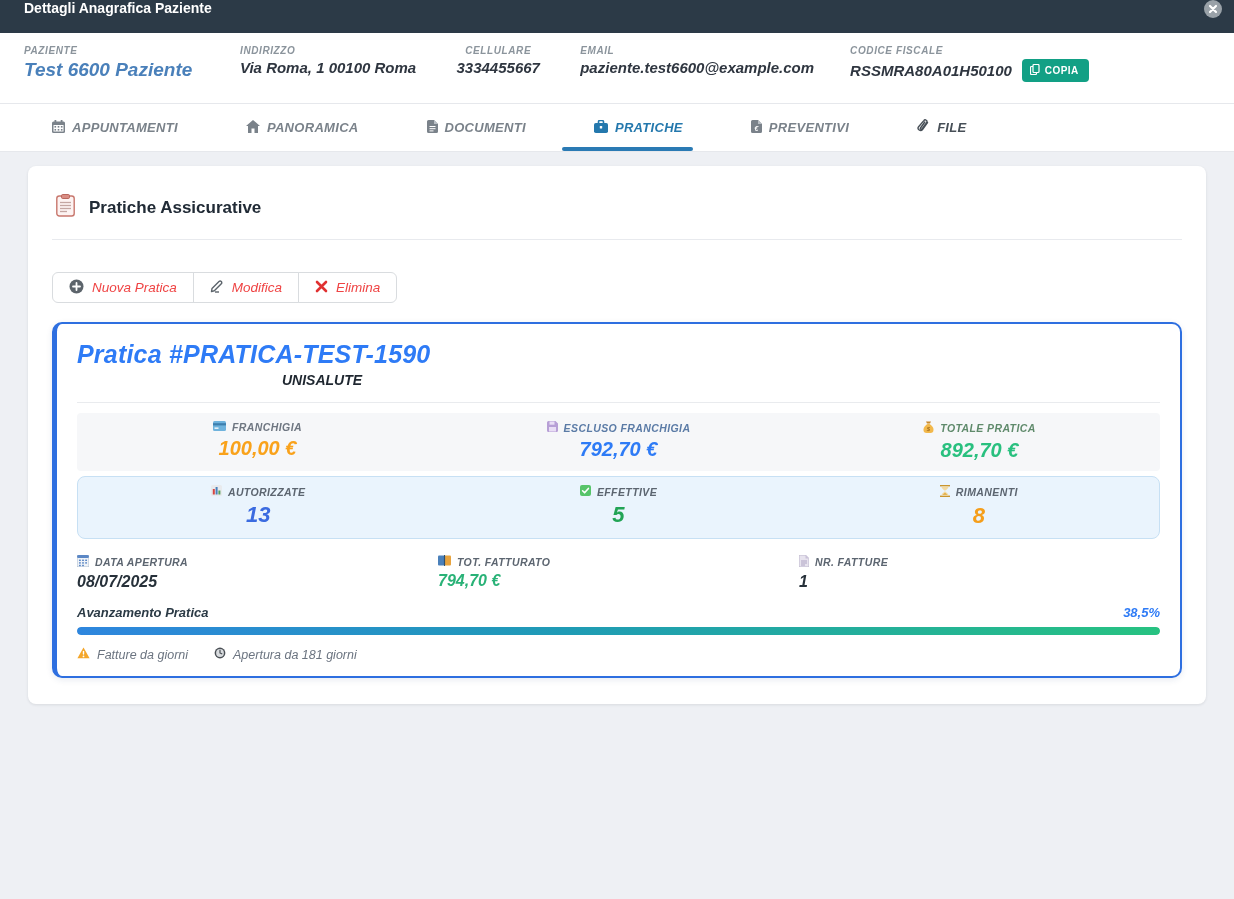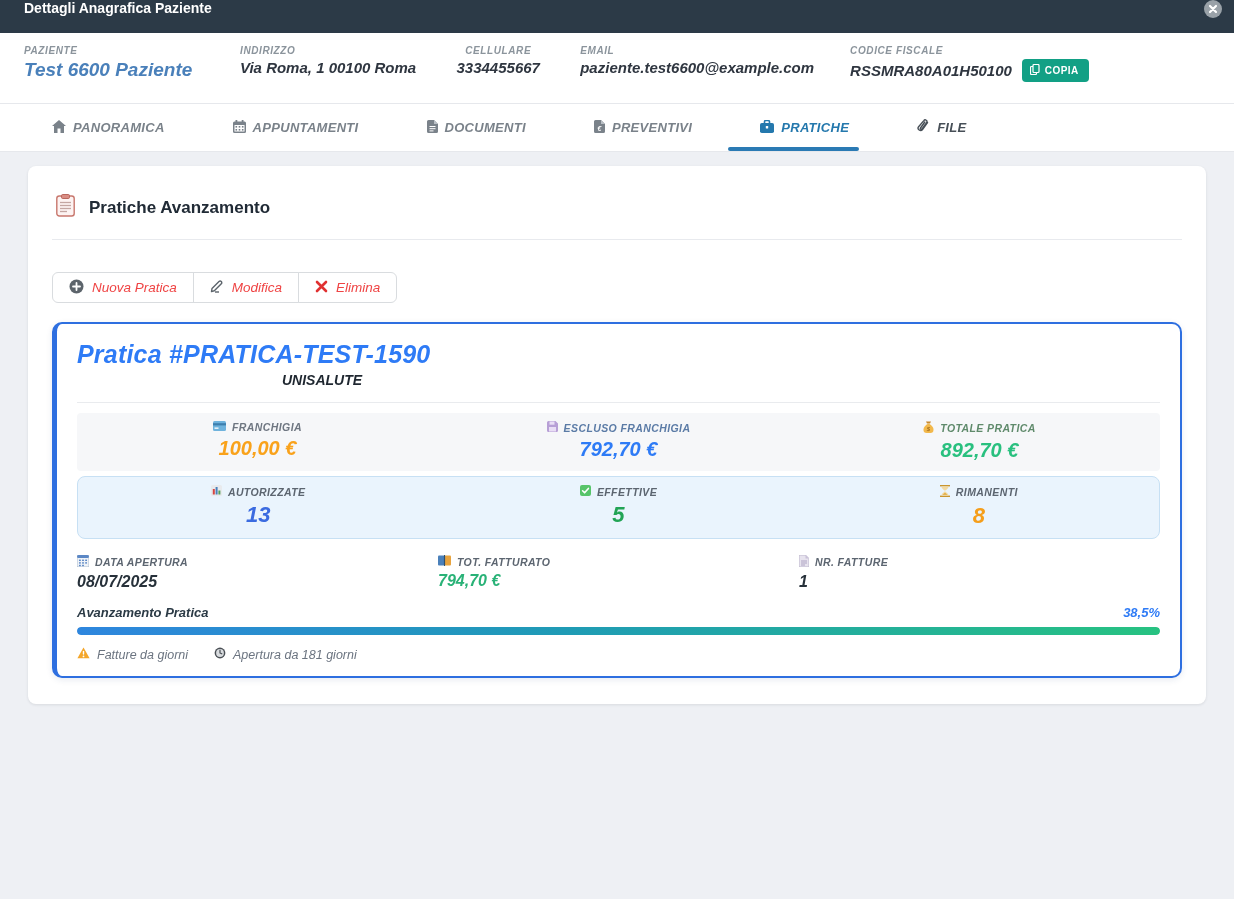--- a/index.html
+++ b/index.html
@@ -127,69 +127,69 @@
             </svg>
         </span>
         <span>COPIA</span>
       </button>
     </span>
   </div>
 </section>
 
 <nav class="tabbar">
   <div class="tab">
-    <span><svg width="14" height="13" viewBox="0 0 14 13">
-          <path d="M7 0 L14 6 H12 V13 H8.5 V8.5 H5.5 V13 H2 V6 H0 Z" fill="#7a828a"></path>
-        </svg></span>
-    <span>PANORAMICA</span>
-  </div>
-  <div class="tab">
     <span><svg width="13" height="13" viewBox="0 0 13 13">
           <rect x="0" y="1.5" width="13" height="11.5" rx="1.5" fill="#7a828a"></rect>
           <rect x="2.5" y="0" width="1.8" height="3" fill="#7a828a"></rect>
           <rect x="8.7" y="0" width="1.8" height="3" fill="#7a828a"></rect>
           <rect x="1.5" y="5" width="10" height="6.5" fill="#fff"></rect>
           <g fill="#7a828a">
             <rect x="2.5" y="6" width="1.6" height="1.6"></rect>
             <rect x="5.7" y="6" width="1.6" height="1.6"></rect>
             <rect x="8.9" y="6" width="1.6" height="1.6"></rect>
             <rect x="2.5" y="9" width="1.6" height="1.6"></rect>
             <rect x="5.7" y="9" width="1.6" height="1.6"></rect>
             <rect x="8.9" y="9" width="1.6" height="1.6"></rect>
           </g>
         </svg></span>
     <span>APPUNTAMENTI</span>
   </div>
   <div class="tab">
+    <span><svg width="14" height="13" viewBox="0 0 14 13">
+          <path d="M7 0 L14 6 H12 V13 H8.5 V8.5 H5.5 V13 H2 V6 H0 Z" fill="#7a828a"></path>
+        </svg></span>
+    <span>PANORAMICA</span>
+  </div>
+  <div class="tab">
     <span><svg width="11" height="13" viewBox="0 0 11 13">
           <path d="M0 1.5 A1.5 1.5 0 0 1 1.5 0 H7 L11 4 V11.5 A1.5 1.5 0 0 1 9.5 13 H1.5 A1.5 1.5 0 0 1 0 11.5 Z" fill="#7a828a"></path>
           <path d="M7 0 L11 4 H7 Z" fill="#b9bfc5"></path>
           <g stroke="#fff" stroke-width="1">
             <line x1="2.5" y1="6.5" x2="8.5" y2="6.5"></line>
             <line x1="2.5" y1="8.7" x2="8.5" y2="8.7"></line>
             <line x1="2.5" y1="10.9" x2="6.5" y2="10.9"></line>
           </g>
         </svg></span>
     <span>DOCUMENTI</span>
   </div>
+  <div class="tab active">
+    <span><svg width="14" height="13" viewBox="0 0 14 13">
+          <rect x="0" y="3" width="14" height="10" rx="1.8" fill="#2478ad"></rect>
+          <path d="M4.5 3 V1.8 A1.3 1.3 0 0 1 5.8 0.5 H8.2 A1.3 1.3 0 0 1 9.5 1.8 V3" fill="none" stroke="#2478ad" stroke-width="1.6"></path>
+          <rect x="5.8" y="6" width="2.4" height="2.4" rx="0.5" fill="#fff"></rect>
+        </svg></span>
+    <span>PRATICHE</span>
+  </div>
   <div class="tab">
     <span><svg width="11" height="13" viewBox="0 0 11 13">
           <path d="M0 1.5 A1.5 1.5 0 0 1 1.5 0 H7 L11 4 V11.5 A1.5 1.5 0 0 1 9.5 13 H1.5 A1.5 1.5 0 0 1 0 11.5 Z" fill="#7a828a"></path>
           <path d="M7 0 L11 4 H7 Z" fill="#b9bfc5"></path>
           <text x="5.5" y="10.5" font-size="7" font-weight="bold" fill="#fff" text-anchor="middle" font-family="Liberation Sans,sans-serif">€</text>
         </svg></span>
     <span>PREVENTIVI</span>
-  </div>
-  <div class="tab active">
-    <span><svg width="14" height="13" viewBox="0 0 14 13">
-          <rect x="0" y="3" width="14" height="10" rx="1.8" fill="#2478ad"></rect>
-          <path d="M4.5 3 V1.8 A1.3 1.3 0 0 1 5.8 0.5 H8.2 A1.3 1.3 0 0 1 9.5 1.8 V3" fill="none" stroke="#2478ad" stroke-width="1.6"></path>
-          <rect x="5.8" y="6" width="2.4" height="2.4" rx="0.5" fill="#fff"></rect>
-        </svg></span>
-    <span>PRATICHE</span>
   </div>
   <div class="tab dark">
     <span><svg width="13" height="14" viewBox="0 0 13 14">
           <path d="M10.5 3.5 L5.5 10.5 a2.4 2.4 0 0 1-3.9-2.8 L6.8 1.6 a1.7 1.7 0 0 1 2.8 2 L5 10 a0.9 0.9 0 0 1-1.5-1 L7.8 3" fill="none" stroke="#474f57" stroke-width="1.4" stroke-linecap="round"></path>
         </svg></span>
     <span>FILE</span>
   </div>
 </nav>
 
 <main class="page">
@@ -201,21 +201,21 @@
             <rect x="0.8" y="2" width="17.4" height="20" rx="2.5" fill="#fdf3f2" stroke="#c8776d" stroke-width="1.4"></rect>
             <rect x="5.5" y="0.5" width="8" height="4" rx="1.2" fill="#d98d84" stroke="#b9675e" stroke-width="1"></rect>
             <g stroke="#c4a6a2" stroke-width="1.3">
               <line x1="4" y1="8.5" x2="15" y2="8.5"></line>
               <line x1="4" y1="11.5" x2="15" y2="11.5"></line>
               <line x1="4" y1="14.5" x2="15" y2="14.5"></line>
               <line x1="4" y1="17.5" x2="11" y2="17.5"></line>
             </g>
           </svg>
       </span>
-      <span class="panel-title">Pratiche Avanzamento</span>
+      <span class="panel-title">Pratiche Assicurative</span>
     </div>
     <hr class="panel-divider">
 
     <div class="btn-group">
       <button class="tool-btn">
         <span><svg width="15" height="15" viewBox="0 0 15 15">
               <circle cx="7.5" cy="7.5" r="7" fill="#5c646b"></circle>
               <path d="M7.5 4 V11 M4 7.5 H11" stroke="#fff" stroke-width="1.8" stroke-linecap="round"></path>
             </svg></span>
         <span>Nuova Pratica</span>

